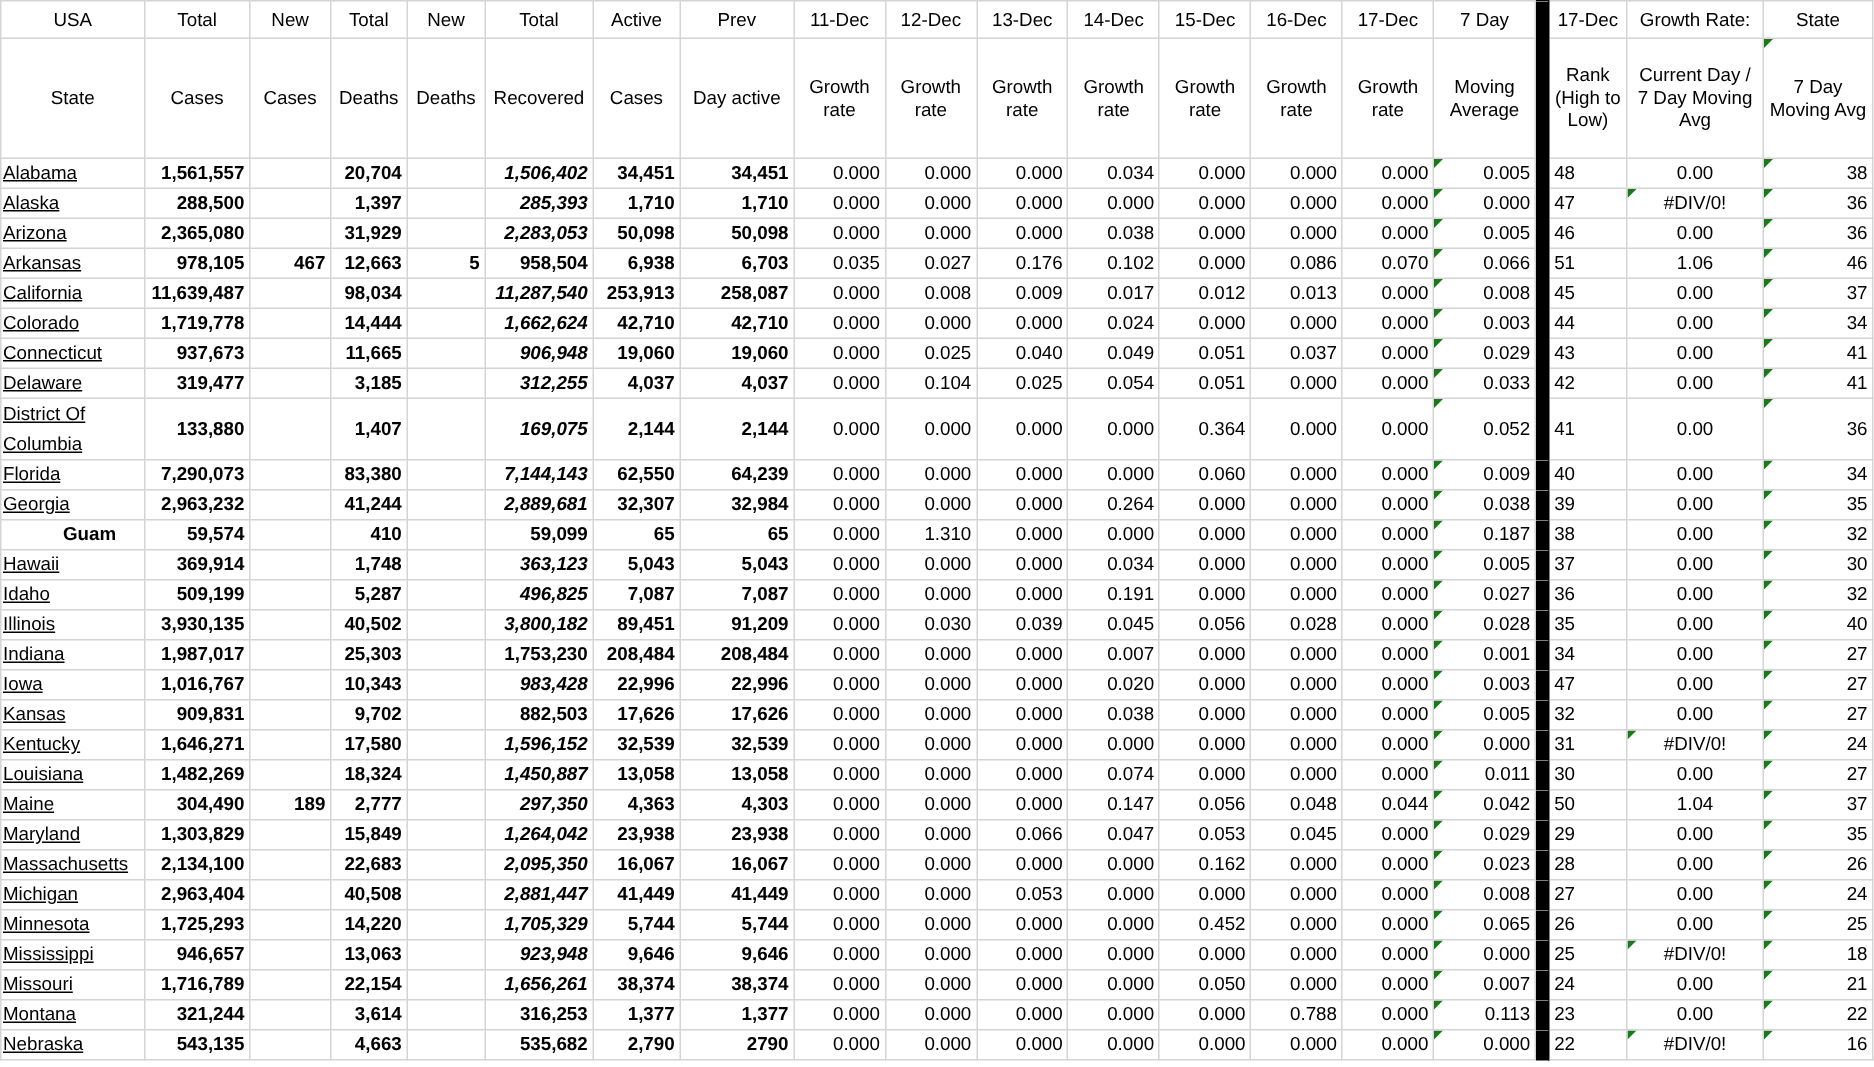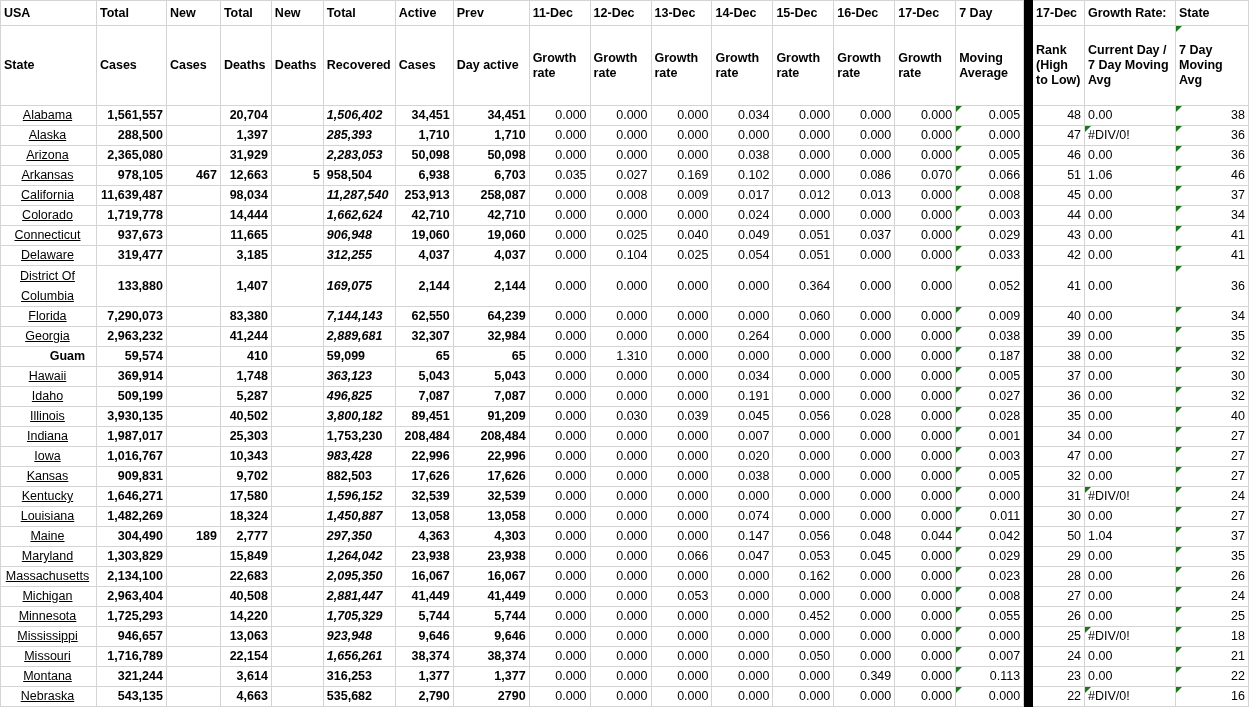--- a/index.html
+++ b/index.html
@@ -1,31 +1,31 @@
 <!DOCTYPE html>
 <html><head>
 <meta charset="utf-8">
 <style>
   html,body{margin:0;padding:0;background:#fff;}
   body{width:1249px;height:711px;overflow:hidden;position:relative;font-family:"Liberation Sans","DejaVu Sans",sans-serif;font-size:12.5px;color:#000;}
   table{border-collapse:collapse;table-layout:fixed;position:absolute;left:0;top:0;}
   td{border:1px solid #d4d4d4;padding:0 3px;white-space:nowrap;overflow:hidden;height:19px;line-height:19px;position:relative;}
-  thead td{font-weight:bold;}
+  thead td{font-weight:normal;text-align:center;}
   tr.h1 td{height:24px;line-height:24px;}
   tr.h2 td{height:79px;line-height:15px;white-space:normal;}
   tr.tall td{height:39px;line-height:20px;}
-  td.state{text-align:center;padding-left:1px;}
+  td.state{text-align:left;padding-left:1px;}
   td.state span.lnk{text-decoration:underline;}
   td.state.plain span{text-decoration:none;font-weight:bold;margin-left:40px;}
   td.num{text-align:right;font-weight:bold;}
-  td.rec{text-align:left;font-weight:bold;font-style:italic;}
+  td.rec{text-align:right;font-weight:bold;font-style:italic;}
   td.rec.nonital{font-style:normal;}
   td.gr{text-align:right;font-weight:normal;}
-  td.rank{text-align:right;}
-  td.cur{}
+  td.rank{}
+  td.cur{text-align:center;}
   td.sma{text-align:right;}
   td.black{background:#000;border-color:#000;padding:0;}
   .tri::before{content:"";position:absolute;left:0;top:0;width:0;height:0;border-top:6px solid #1a7a1a;border-right:6px solid transparent;}
 </style>
 </head>
 <body>
 
 <table>
   <colgroup>
     <col style="width:96px">
@@ -166,21 +166,21 @@
         <td class="state"><span class="lnk">Arkansas</span></td>
         <td class="num">978,105</td>
         <td class="num">467</td>
         <td class="num">12,663</td>
         <td class="num">5</td>
         <td class="rec nonital">958,504</td>
         <td class="num">6,938</td>
         <td class="num">6,703</td>
         <td class="gr">0.035</td>
         <td class="gr">0.027</td>
-        <td class="gr">0.169</td>
+        <td class="gr">0.176</td>
         <td class="gr">0.102</td>
         <td class="gr">0.000</td>
         <td class="gr">0.086</td>
         <td class="gr">0.070</td>
         <td class="gr tri">0.066</td>
         <td class="black"></td>
         <td class="rank">51</td>
         <td class="cur">1.06</td>
         <td class="sma tri">46</td>
       </tr>
@@ -633,21 +633,21 @@
         <td class="rec">1,705,329</td>
         <td class="num">5,744</td>
         <td class="num">5,744</td>
         <td class="gr">0.000</td>
         <td class="gr">0.000</td>
         <td class="gr">0.000</td>
         <td class="gr">0.000</td>
         <td class="gr">0.452</td>
         <td class="gr">0.000</td>
         <td class="gr">0.000</td>
-        <td class="gr tri">0.055</td>
+        <td class="gr tri">0.065</td>
         <td class="black"></td>
         <td class="rank">26</td>
         <td class="cur">0.00</td>
         <td class="sma tri">25</td>
       </tr>
       <tr>
         <td class="state"><span class="lnk">Mississippi</span></td>
         <td class="num">946,657</td>
         <td class="num"></td>
         <td class="num">13,063</td>
@@ -697,21 +697,21 @@
         <td class="num">3,614</td>
         <td class="num"></td>
         <td class="rec nonital">316,253</td>
         <td class="num">1,377</td>
         <td class="num">1,377</td>
         <td class="gr">0.000</td>
         <td class="gr">0.000</td>
         <td class="gr">0.000</td>
         <td class="gr">0.000</td>
         <td class="gr">0.000</td>
-        <td class="gr">0.349</td>
+        <td class="gr">0.788</td>
         <td class="gr">0.000</td>
         <td class="gr tri">0.113</td>
         <td class="black"></td>
         <td class="rank">23</td>
         <td class="cur">0.00</td>
         <td class="sma tri">22</td>
       </tr>
       <tr>
         <td class="state"><span class="lnk">Nebraska</span></td>
         <td class="num">543,135</td>

